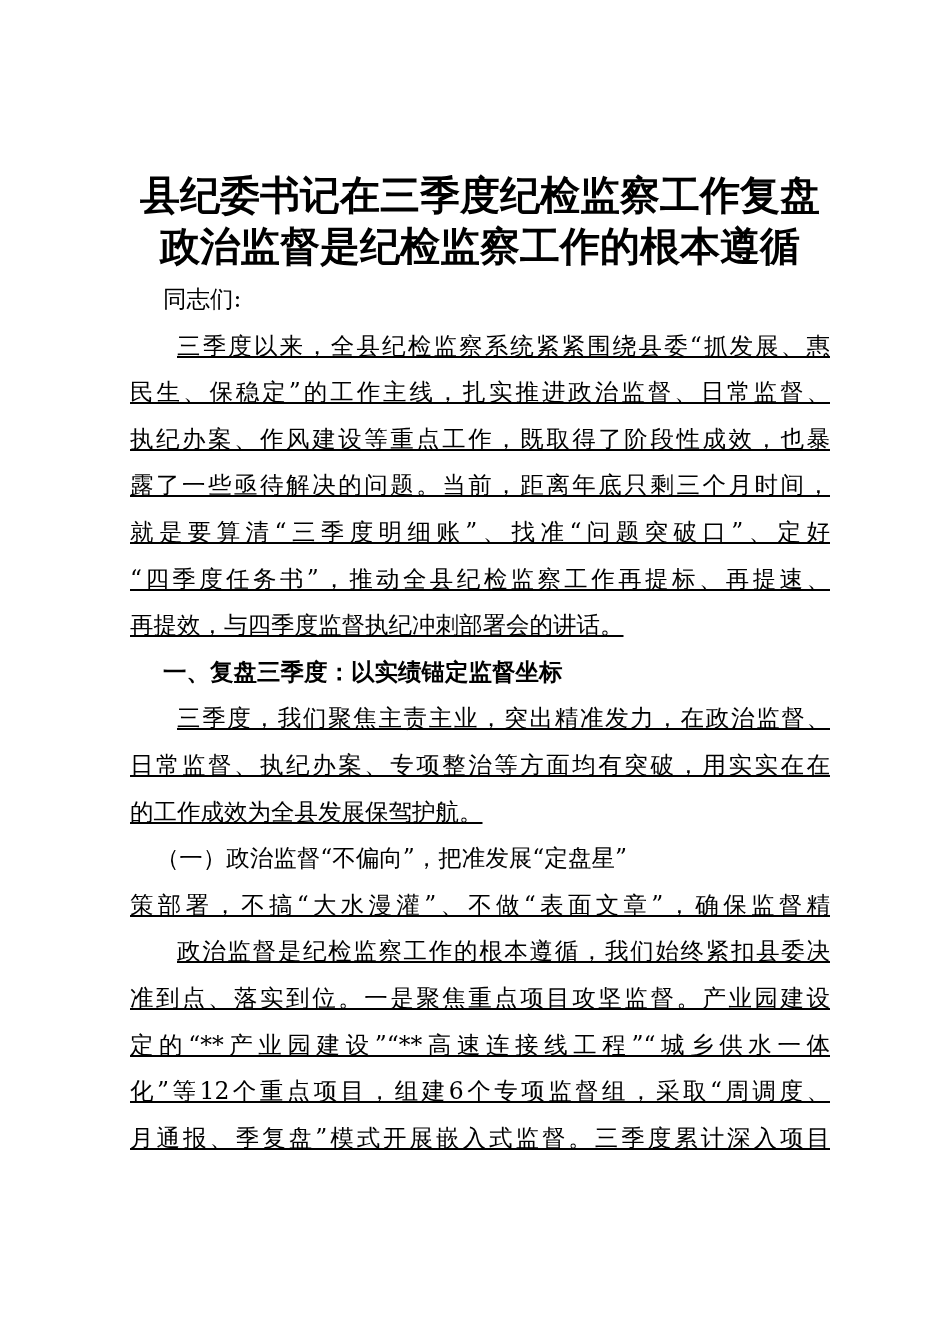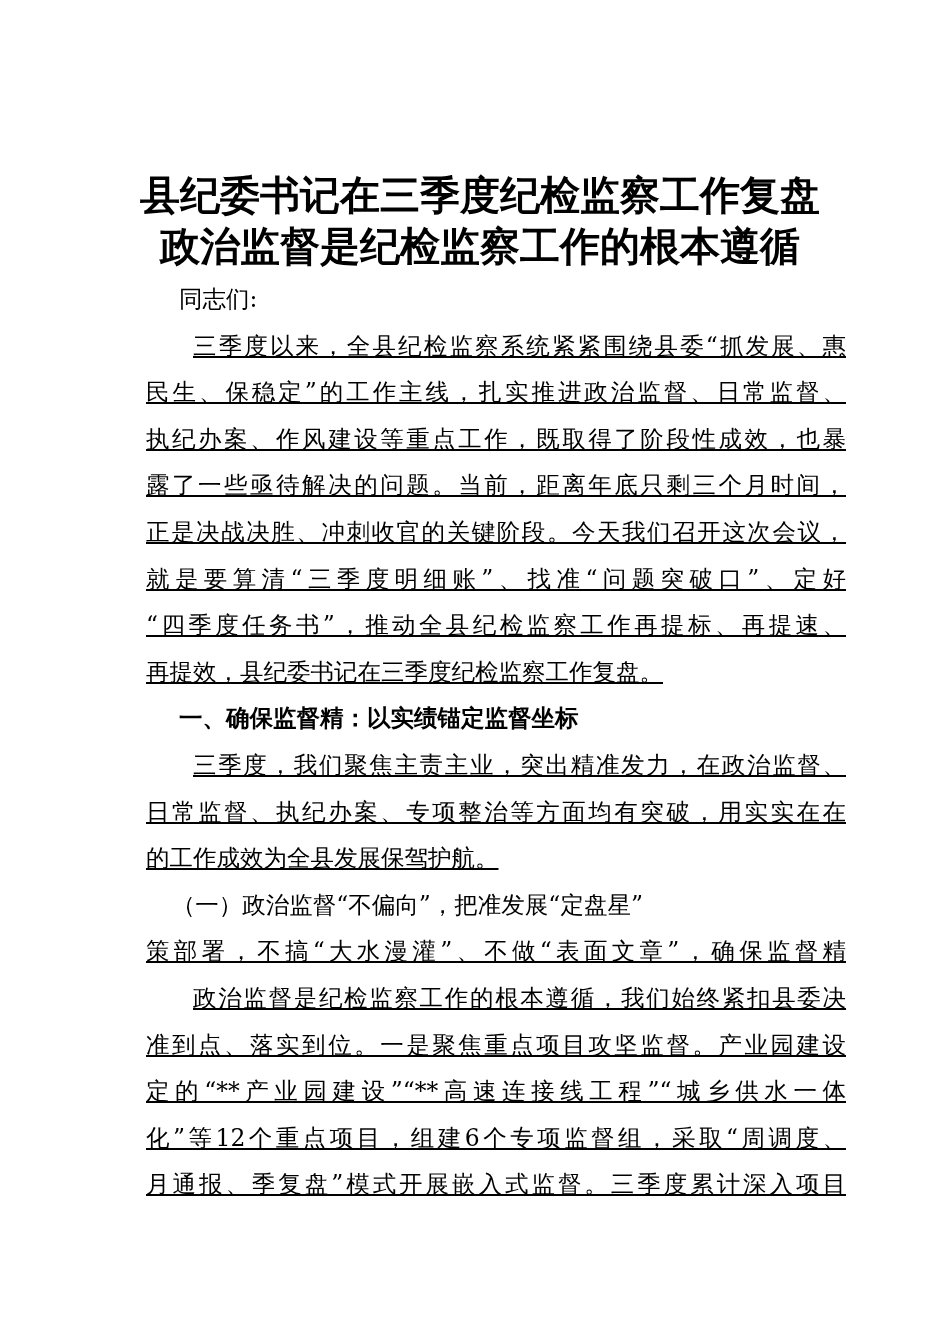--- a/index.html
+++ b/index.html
@@ -10,21 +10,21 @@
   }
   .title {
     position: absolute; left: 120px; width: 720px; text-align: center;
     font-family: "DejaVu Sans", "Liberation Sans", sans-serif;
     font-weight: bold; font-size: 40px; line-height: 50px;
     letter-spacing: 0px; white-space: nowrap;
   }
   .title.l1 { top: 170px; }
   .title.l2 { top: 221px; }
   .body {
-    position: absolute; left: 146px; top: 276px; width: 700px;
+    position: absolute; left: 130px; top: 276px; width: 700px;
     font-family: "DejaVu Serif", "Liberation Serif", serif;
     font-size: 23.5px; line-height: 46.6px; text-align: justify;
   }
   .body p { margin: 0; text-indent: 2em; }
   .body p.salutation { text-indent: 1.4em; }
   .body p.heading1 {
     font-family: "DejaVu Sans", "Liberation Sans", sans-serif;
     font-weight: bold; text-indent: 1.4em;
   }
   .body p.heading2 { text-indent: 1.1em; }
@@ -39,27 +39,26 @@
   <div class="title l2">政治监督是纪检监察工作的根本遵循</div>
 
   <div class="body">
     <p class="salutation">同志们:</p>
 
     <p>
       <span class="line">三季度以来，全县纪检监察系统紧紧围绕县委“抓发展、惠</span>
       <span class="line" style="text-indent:0">民生、保稳定”的工作主线，扎实推进政治监督、日常监督、</span>
       <span class="line" style="text-indent:0">执纪办案、作风建设等重点工作，既取得了阶段性成效，也暴</span>
       <span class="line" style="text-indent:0">露了一些亟待解决的问题。当前，距离年底只剩三个月时间，</span>
-      <span class="line" style="text-indent:0">正是决战决胜、冲刺收官的关键阶段。今天我们召开这次会议，</span>
       <span class="line" style="text-indent:0">就是要算清“三季度明细账”、找准“问题突破口”、定好</span>
       <span class="line" style="text-indent:0">“四季度任务书”，推动全县纪检监察工作再提标、再提速、</span>
-      <span class="line last" style="text-indent:0">再提效，县纪委书记在三季度纪检监察工作复盘。</span>
+      <span class="line last" style="text-indent:0">再提效，与四季度监督执纪冲刺部署会的讲话。</span>
     </p>
 
-    <p class="heading1">一、确保监督精：以实绩锚定监督坐标</p>
+    <p class="heading1">一、复盘三季度：以实绩锚定监督坐标</p>
 
     <p>
       <span class="line">三季度，我们聚焦主责主业，突出精准发力，在政治监督、</span>
       <span class="line" style="text-indent:0">日常监督、执纪办案、专项整治等方面均有突破，用实实在在</span>
       <span class="line last" style="text-indent:0">的工作成效为全县发展保驾护航。</span>
     </p>
 
     <p class="heading2">（一）政治监督“不偏向”，把准发展“定盘星”</p>
 
     <p>

